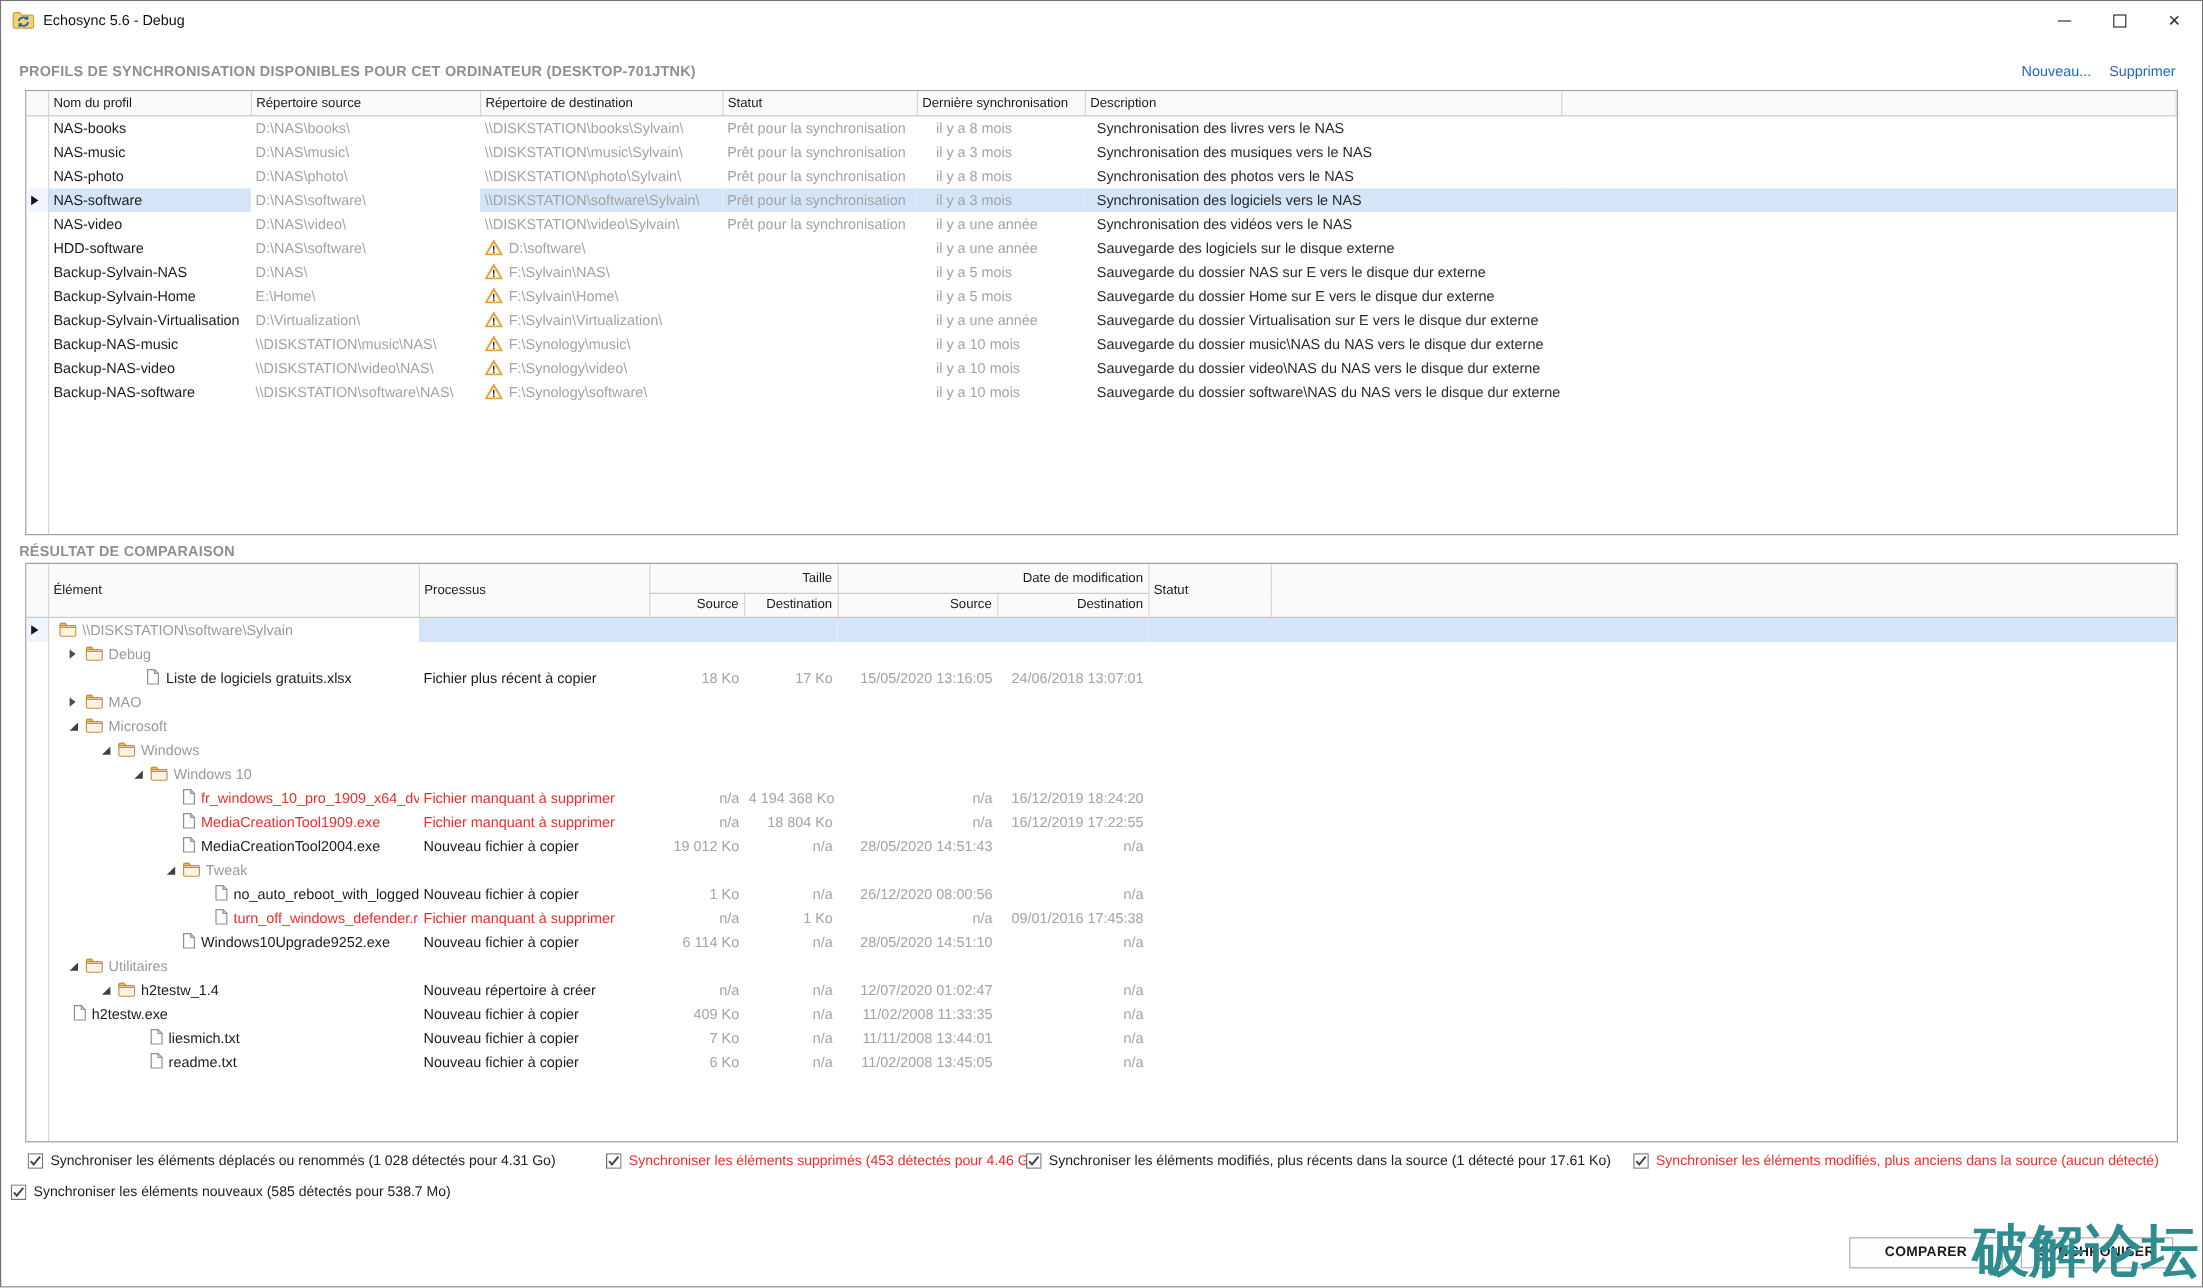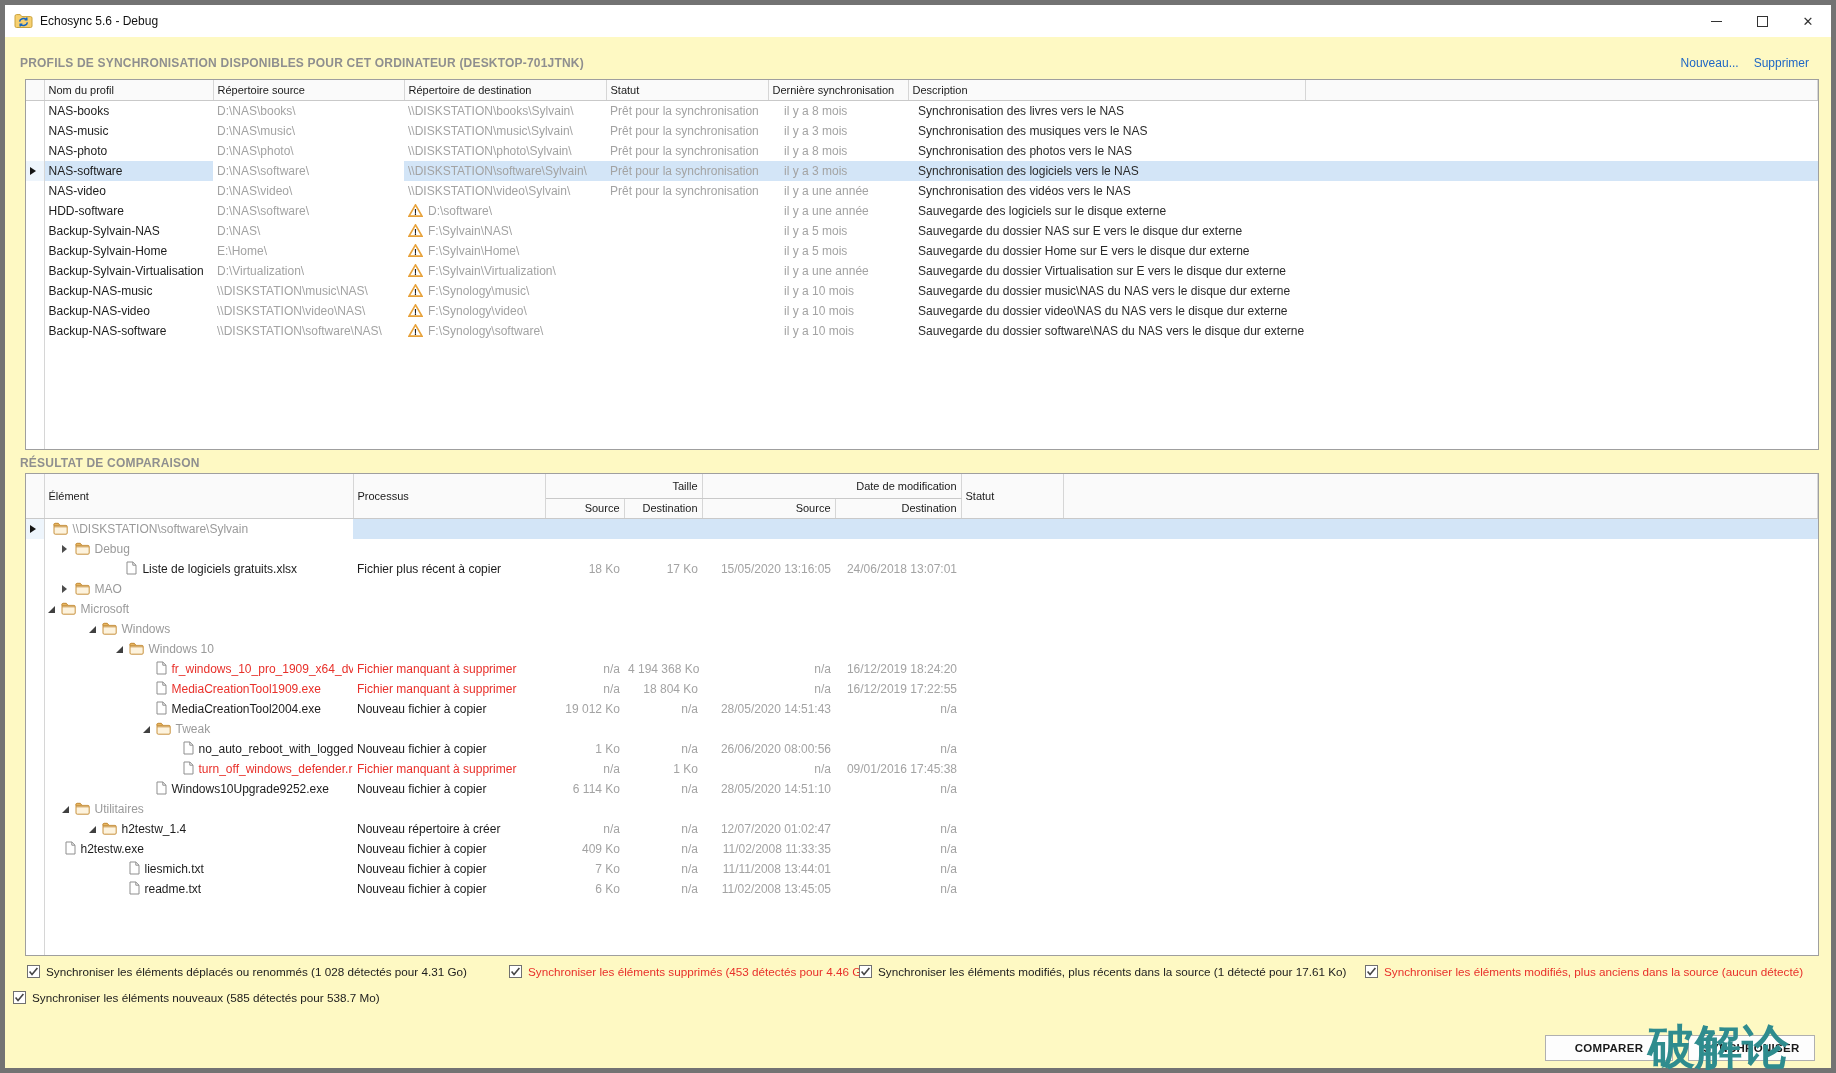--- a/index.html
+++ b/index.html
@@ -1,18 +1,18 @@
 <!DOCTYPE html>
 <html><head>
 <meta charset="utf-8">
 <style>
   html,body{margin:0;padding:0;width:1836px;height:1073px;overflow:hidden;
     font-family:"Liberation Sans","DejaVu Sans",sans-serif;background:#e8e8e8;}
-  .window{position:relative;width:1836px;height:1073px;background:#fef9c3;
-    border:5px solid #737373;box-sizing:border-box;}
+  .window{position:relative;width:1836px;height:1073px;background:#ffffff;
+    border:1px solid #737373;box-sizing:border-box;}
   
   .titlebar{position:absolute;left:0;top:0;width:100%;height:32px;display:flex;align-items:center;background:#fff;}
   .app-icon{margin-left:9px;display:inline-flex;}
   .title{margin-left:7px;font-size:12px;color:#111;}
   .win-btns{margin-left:auto;display:flex;height:32px;}
   .win-btn{width:46px;height:32px;display:flex;align-items:center;justify-content:center;color:#333;}
   .glyph-min{display:inline-block;width:11px;border-top:1px solid #333;}
   .glyph-max{display:inline-block;width:9px;height:9px;border:1px solid #333;}
   .glyph-close{font-size:13px;color:#333;line-height:1;}
   
@@ -386,21 +386,21 @@
             <td class="t-dark"></td>
             <td class="num"></td>
             <td class="num"></td>
             <td class="num"></td>
             <td class="num"></td>
             <td></td>
             <td></td>
           </tr>
           <tr class="trow">
             <td class="rowhdr"></td>
-            <td class="c-el" style="padding-left: 0;"><span class="x-exp"></span><span class="icn">
+            <td class="c-el" style="padding-left: 14px;"><span class="x-exp"></span><span class="icn">
                 <svg width="15" height="13" viewBox="0 0 15 13">
                   <path d="M1 2.6 Q1 1.4 2.2 1.4 H5.3 L6.8 3.4 H13 Q14.2 3.4 14.2 4.6 V11 Q14.2 12.2 13 12.2 H2.2 Q1 12.2 1 11 Z" fill="#fdf3de" stroke="#c8923f"></path>
                   <path d="M1 4.8 H14.2" stroke="#c8923f"></path>
                   <path d="M1 2.6 Q1 1.4 2.2 1.4 H5.3 L6.8 3.4 H1 Z" fill="#ecbb66" stroke="#c8923f"></path>
                 </svg>
               </span><span class="t-gray">Microsoft</span></td>
             <td class="t-dark"></td>
             <td class="num"></td>
             <td class="num"></td>
             <td class="num"></td>
@@ -511,21 +511,21 @@
             <td class="rowhdr"></td>
             <td class="c-el" style="padding-left: 122px;"><span class="x-none"></span><span class="icn">
                 <svg width="11" height="14" viewBox="0 0 11 14">
                   <path d="M1 1 H6.8 L10 4.2 V13 H1 Z" fill="#fff" stroke="#8f8f8f"></path>
                   <path d="M6.8 1 V4.2 H10" fill="none" stroke="#8f8f8f"></path>
                 </svg>
               </span><span class="t-dark">no_auto_reboot_with_logged_o...</span></td>
             <td class="t-dark">Nouveau fichier à copier</td>
             <td class="num">1 Ko</td>
             <td class="num">n/a</td>
-            <td class="num">26/06/2020 08:00:56</td>
+            <td class="num">26/12/2020 08:00:56</td>
             <td class="num">n/a</td>
             <td></td>
             <td></td>
           </tr>
           <tr class="trow">
             <td class="rowhdr"></td>
             <td class="c-el" style="padding-left: 122px;"><span class="x-none"></span><span class="icn">
                 <svg width="11" height="14" viewBox="0 0 11 14">
                   <path d="M1 1 H6.8 L10 4.2 V13 H1 Z" fill="#fff" stroke="#8f8f8f"></path>
                   <path d="M6.8 1 V4.2 H10" fill="none" stroke="#8f8f8f"></path>

